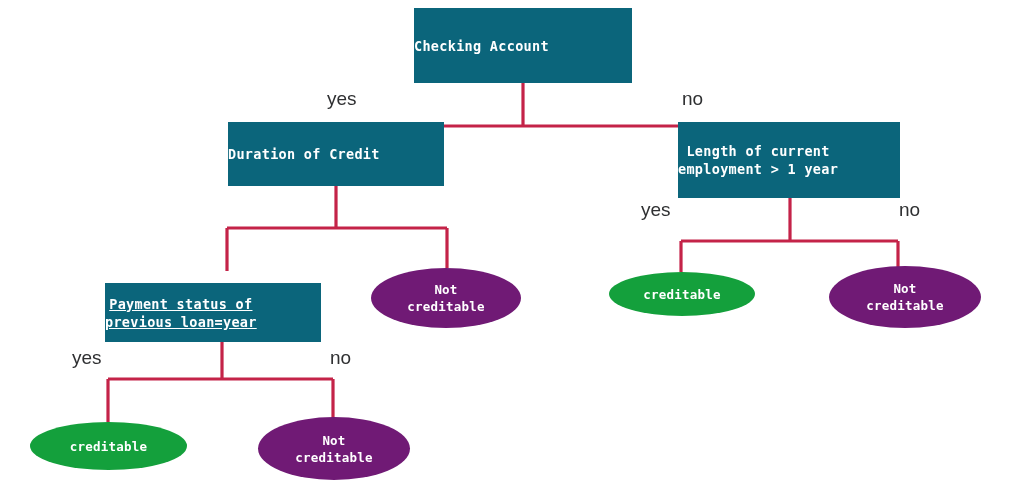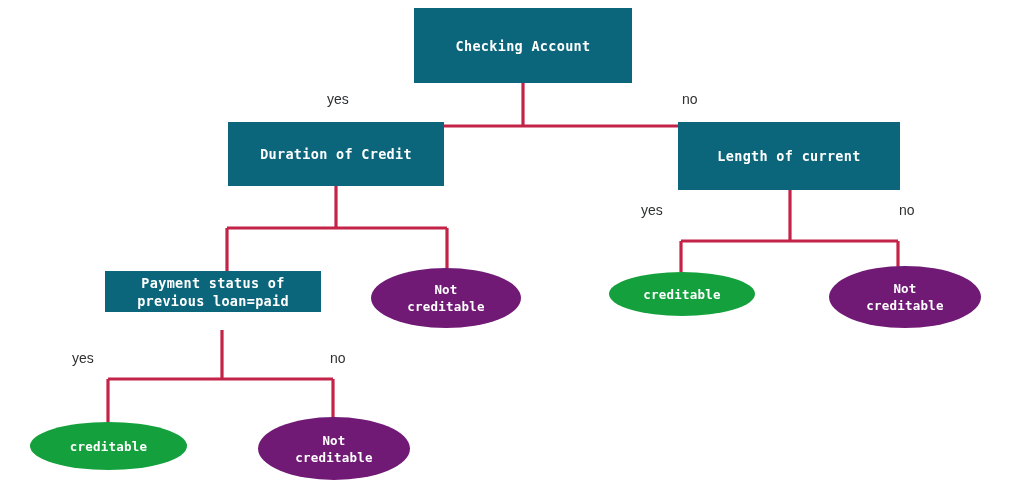--- a/index.html
+++ b/index.html
@@ -29,21 +29,20 @@
     box-sizing: border-box;
     background: #0b657b;
     color: #ffffff;
     font-family: "DejaVu Sans Mono", "Liberation Mono", monospace;
     font-weight: bold;
     font-size: 13.5px;
     line-height: 18px;
     letter-spacing: 0.3px;
     display: flex;
     align-items: center;
-    justify-content: center;
     text-align: center;
     z-index: 3;
   }
   .node-box .line { display: block; white-space: pre; }
   .leaf {
     position: absolute;
     box-sizing: border-box;
     border-radius: 50%;
     color: #ffffff;
     font-family: "DejaVu Sans Mono", "Liberation Mono", monospace;
@@ -57,21 +56,21 @@
     text-align: center;
     z-index: 3;
   }
   .leaf .line { display: block; white-space: pre; }
   .leaf.creditable { background: #14a03c; }
   .leaf.not-creditable { background: #701a75; }
   .edge-label {
     position: absolute;
     color: #2f3032;
     font-family: "Liberation Sans", sans-serif;
-    font-size: 14px;
+    font-size: 19px;
     line-height: 22px;
     white-space: nowrap;
     z-index: 4;
   }
 </style>
 </head>
 <body>
 
 <div id="canvas">
 
@@ -111,30 +110,31 @@
       <span class="line">Checking Account</span>
     </div>
   </div>
 
   <div class="node-box" style="left:228px; top:122px; width:216px; height:64px;">
     <div>
       <span class="line">Duration of Credit</span>
     </div>
   </div>
 
-  <div class="node-box" style="left:678px; top:122px; width:222px; height:68px;">
+  <div class="node-box" style="left:678px; top:122px; width:222px; height:76px;">
     <div>
       <span class="line">Length of current</span>
+      <span class="line">employment &gt; 1 year</span>
     </div>
   </div>
 
-  <div class="node-box" style="left:105px; top:271px; width:216px; height:41px;">
+  <div class="node-box" style="left:105px; top:283px; width:216px; height:59px;text-decoration:underline;">
     <div>
       <span class="line">Payment status of</span>
-      <span class="line">previous loan=paid</span>
+      <span class="line">previous loan=year</span>
     </div>
   </div>
 
   <div class="leaf not-creditable" style="left:371px; top:268px; width:150px; height:60px;">
     <div>
       <span class="line">Not</span>
       <span class="line">creditable</span>
     </div>
   </div>
 

